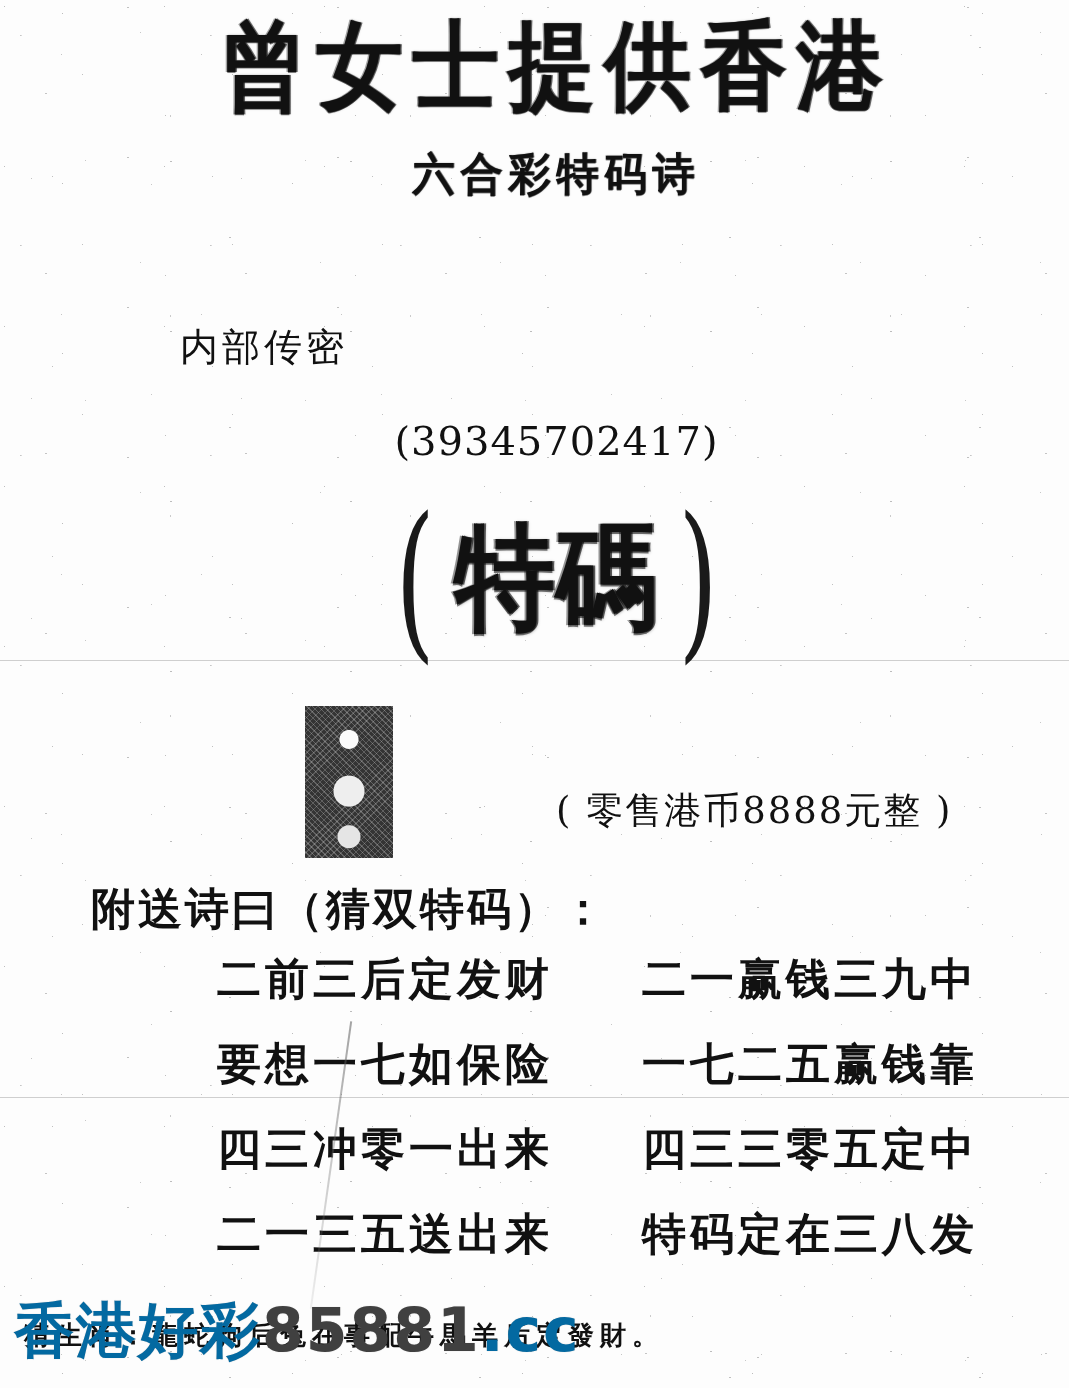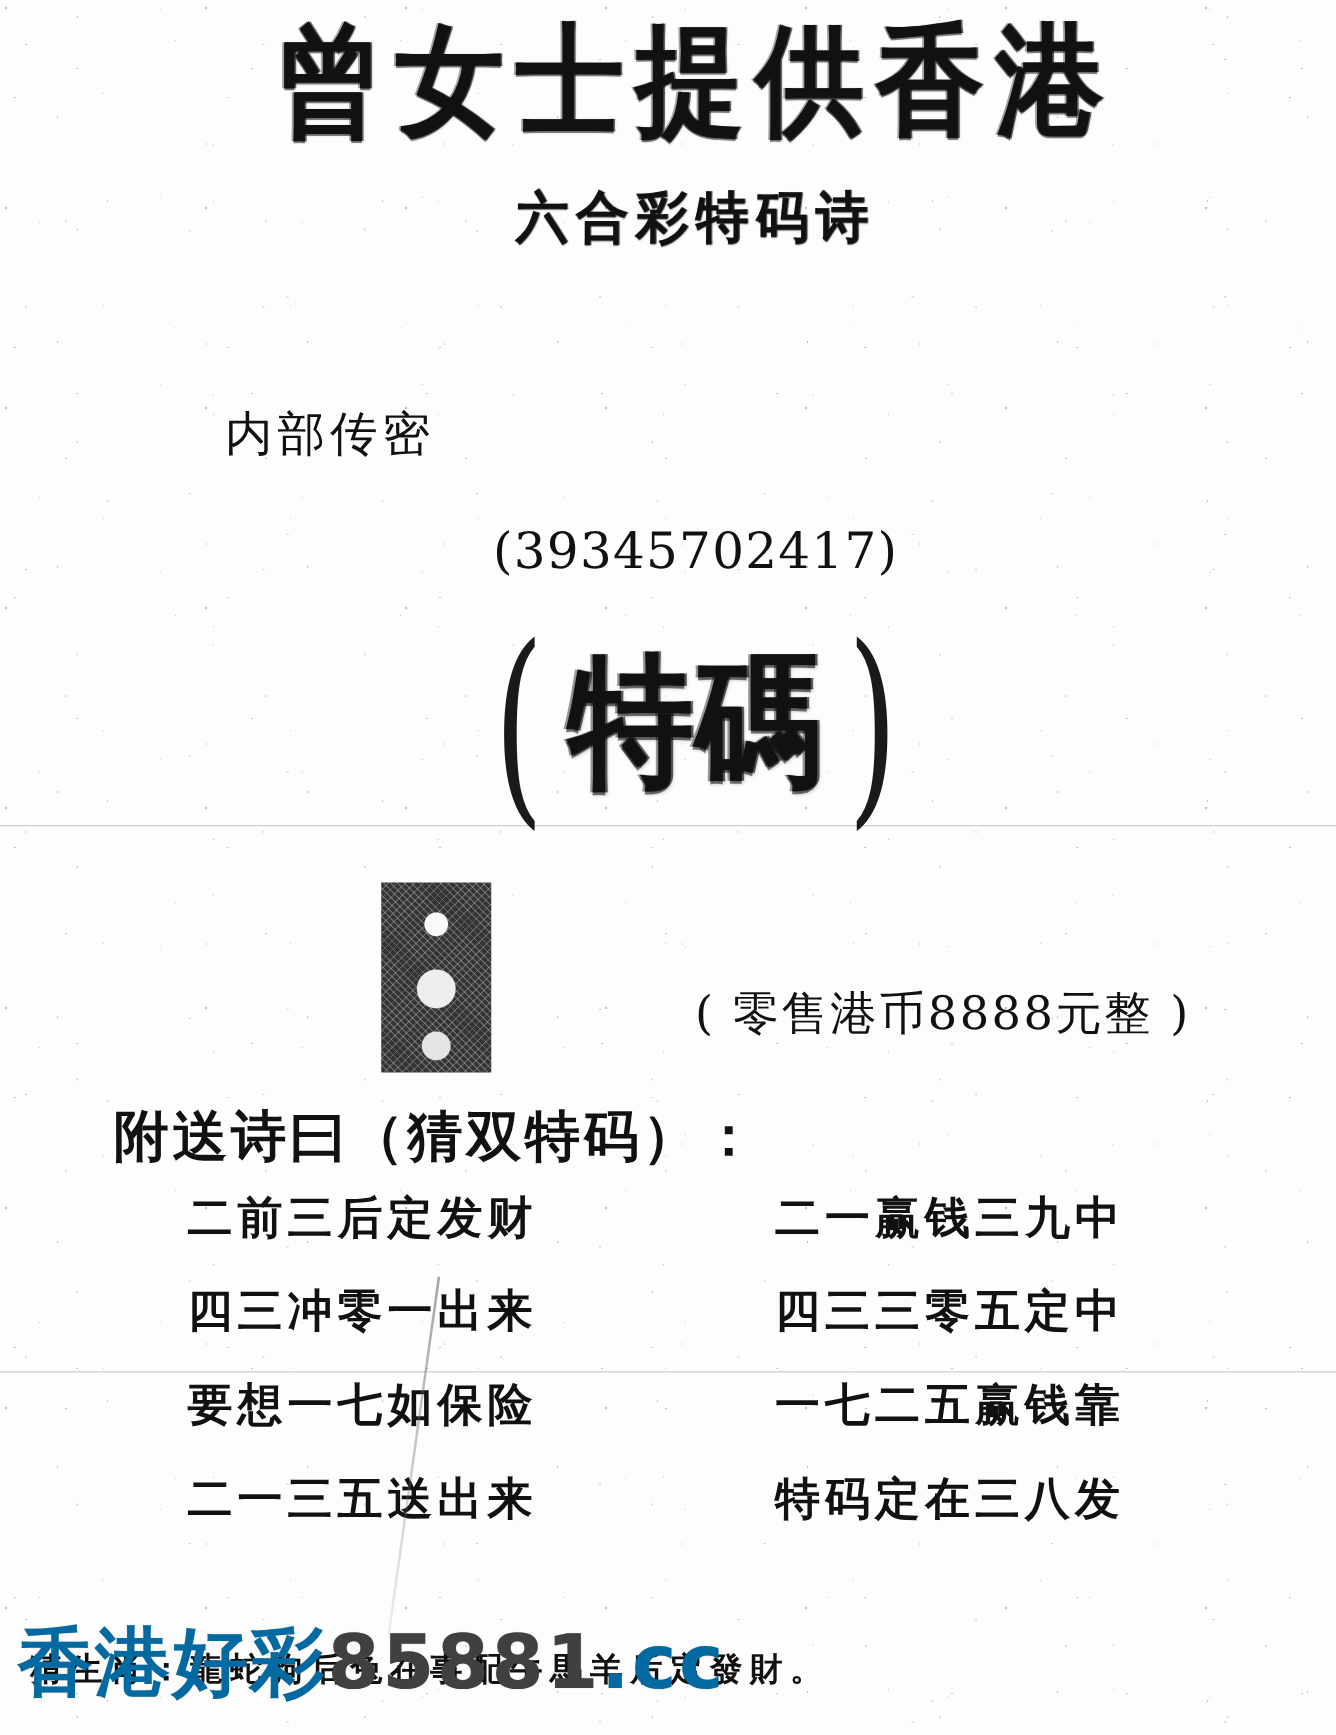--- a/index.html
+++ b/index.html
@@ -189,23 +189,24 @@
   .poem {
     position: absolute;
     top: 950px;
     left: 150px;
     width: 850px;
   }
   .poem-row {
     display: flex;
     font-family: Liberation Mono, monospace;
     font-weight: bold;
-    font-size: 36px;
+    font-size: 44px;
     letter-spacing: 4px;
     margin-bottom: 26px;
+    text-align: center;
   }
   .poem-col-l { width: 470px; }
   .poem-col-r { width: 380px; }
 
   .footer-line {
     position: absolute;
     top: 1318px;
     left: 24px;
     width: 1030px;
     font-family: "DejaVu Serif", serif;
@@ -273,26 +274,26 @@
   <div class="price">( 零售港币8888元整 )</div>
 
   <div class="poem-title">附送诗曰（猜双特码）：</div>
 
   <div class="poem">
     <div class="poem-row">
       <div class="poem-col-l">二前三后定发财</div>
       <div class="poem-col-r">二一赢钱三九中</div>
     </div>
     <div class="poem-row">
+      <div class="poem-col-l">要想一七如保险</div>
+      <div class="poem-col-r">一七二五赢钱靠</div>
+    </div>
+    <div class="poem-row">
       <div class="poem-col-l">四三冲零一出来</div>
       <div class="poem-col-r">四三三零五定中</div>
-    </div>
-    <div class="poem-row">
-      <div class="poem-col-l">要想一七如保险</div>
-      <div class="poem-col-r">一七二五赢钱靠</div>
     </div>
     <div class="poem-row">
       <div class="poem-col-l">二一三五送出来</div>
       <div class="poem-col-r">特码定在三八发</div>
     </div>
   </div>
 
   <div class="pencil"></div>
 
   <div class="footer-line">猜生肖：龍蛇狗后兔在事配牛馬羊后定發財。</div>

